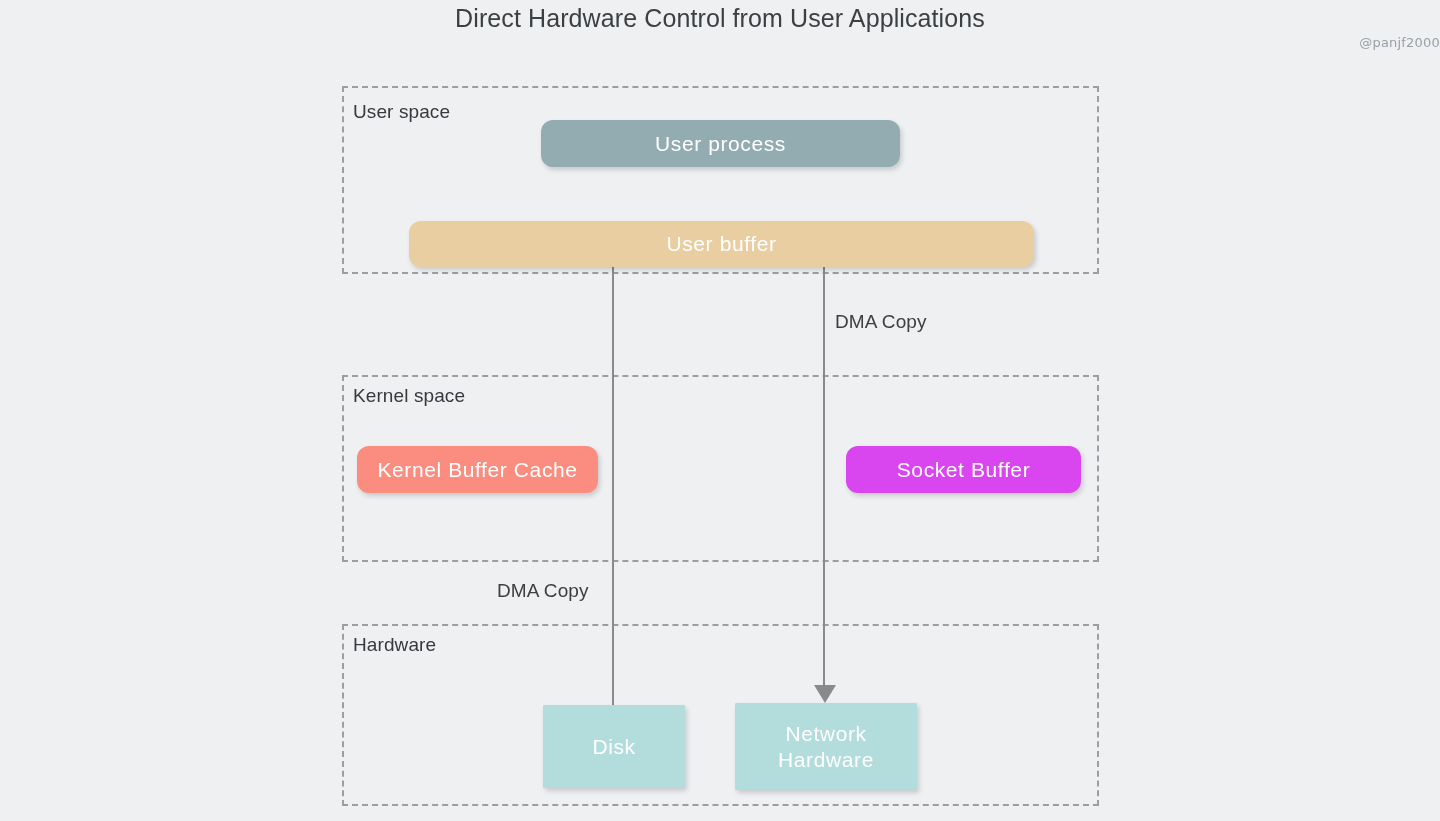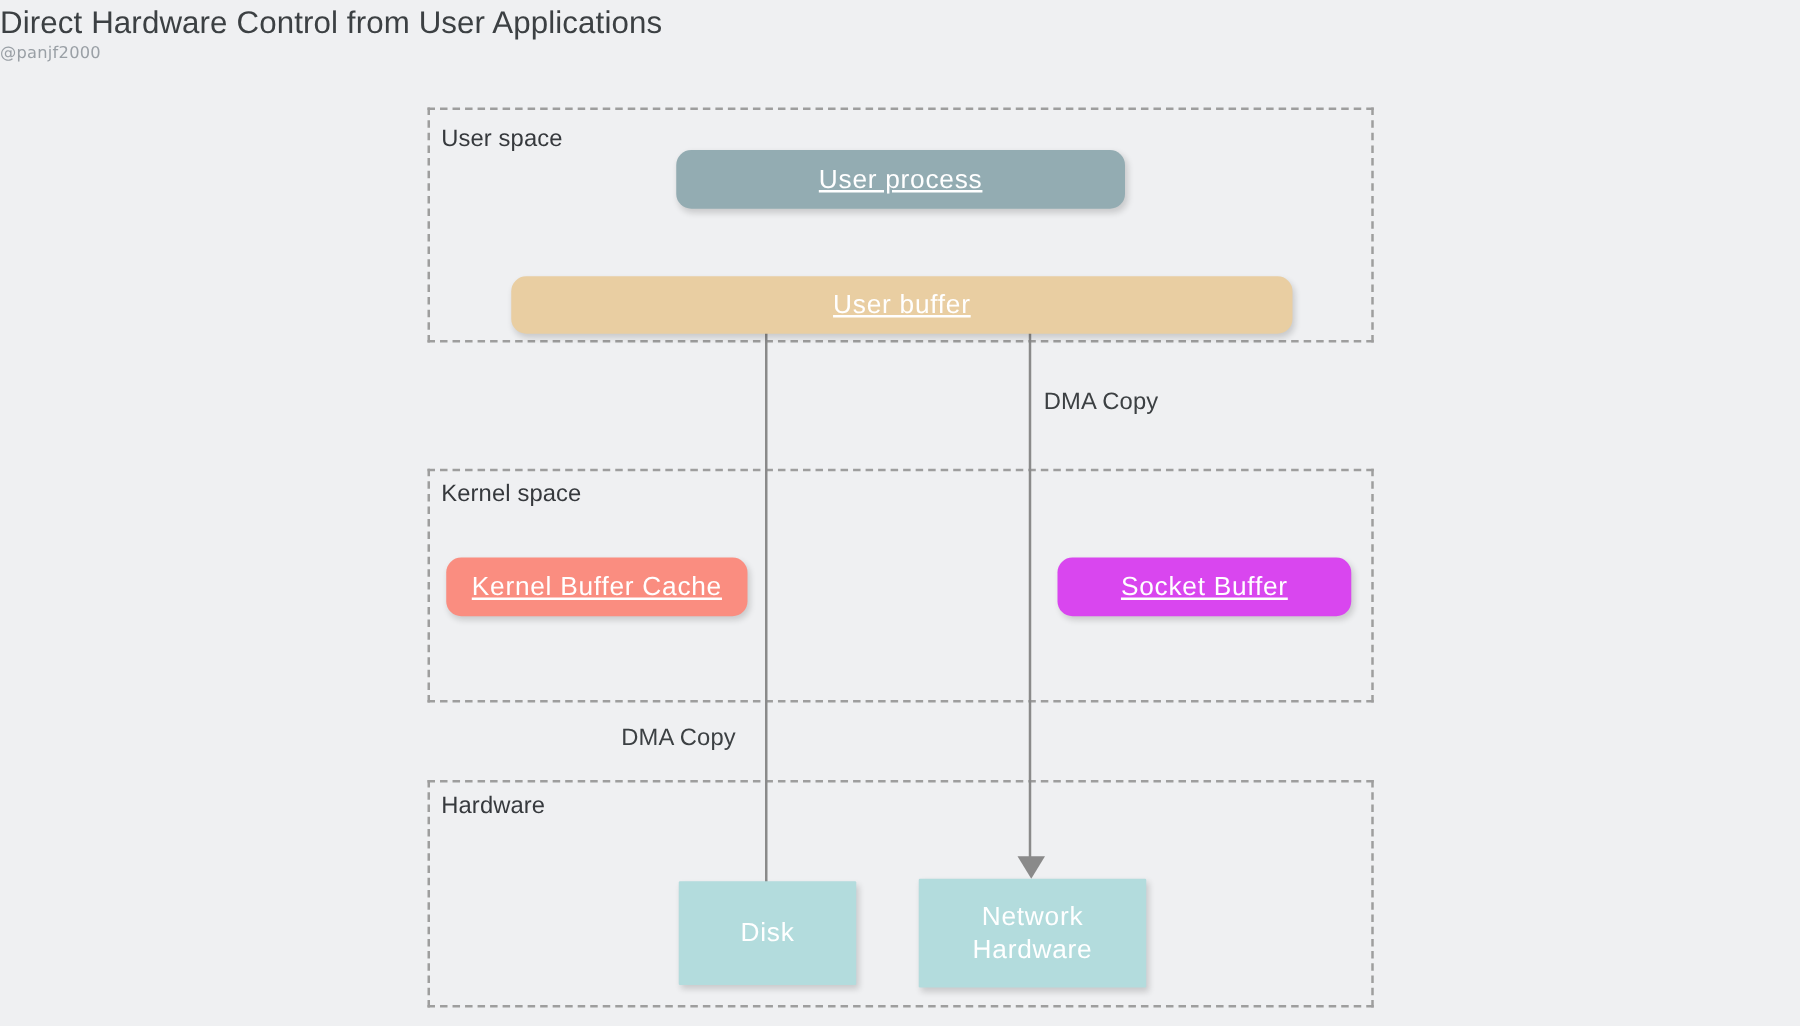--- a/index.html
+++ b/index.html
@@ -19,33 +19,33 @@
     width: 1440px;
     height: 821px;
   }
 
   
   .title {
     position: absolute;
     left: 0;
     top: 4px;
     width: 1440px;
-    text-align: left;
+    text-align: center;
     font-family: "Liberation Sans", sans-serif;
     font-size: 25px;
     font-weight: 400;
     color: #3c4043;
     letter-spacing: 0.1px;
   }
   .subtitle {
     position: absolute;
     left: 0;
     top: 35px;
     width: 1440px;
-    text-align: left;
+    text-align: right;
     font-family: "DejaVu Sans", sans-serif;
     font-size: 13px;
     font-weight: 400;
     color: #9aa0a6;
     letter-spacing: 0.2px;
   }
 
   
   .layer {
     position: absolute;
@@ -70,21 +70,21 @@
     align-items: center;
     justify-content: center;
     text-align: center;
     color: #ffffff;
     font-family: "Liberation Sans", sans-serif;
     font-size: 21px;
     letter-spacing: 0.6px;
     line-height: 1.2;
     box-shadow: 2px 3px 5px rgba(0,0,0,0.16);
   }
-  .box.rounded { border-radius: 12px; text-decoration: underline; }
+  .box.rounded { border-radius: 12px; }
   .box.sharp   { border-radius: 1px; }
 
   
   .vline {
     position: absolute;
     width: 2px;
     background: #8a8a8a;
   }
   .arrowhead {
     position: absolute;

